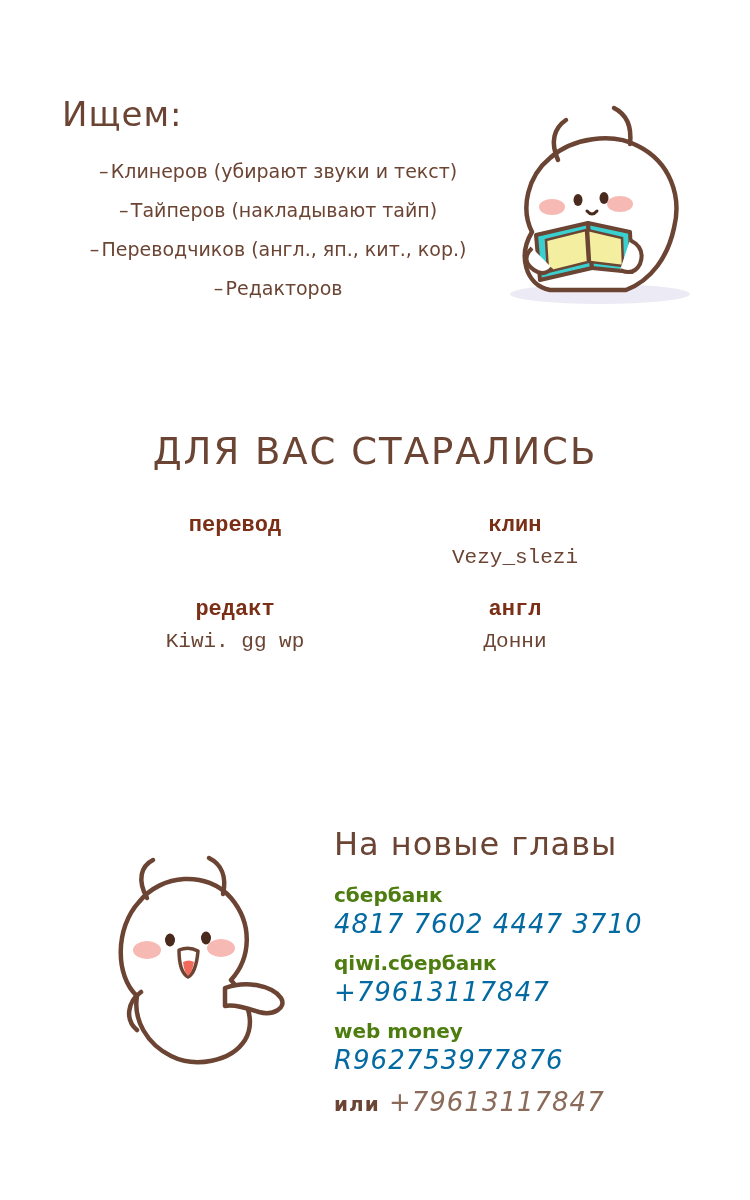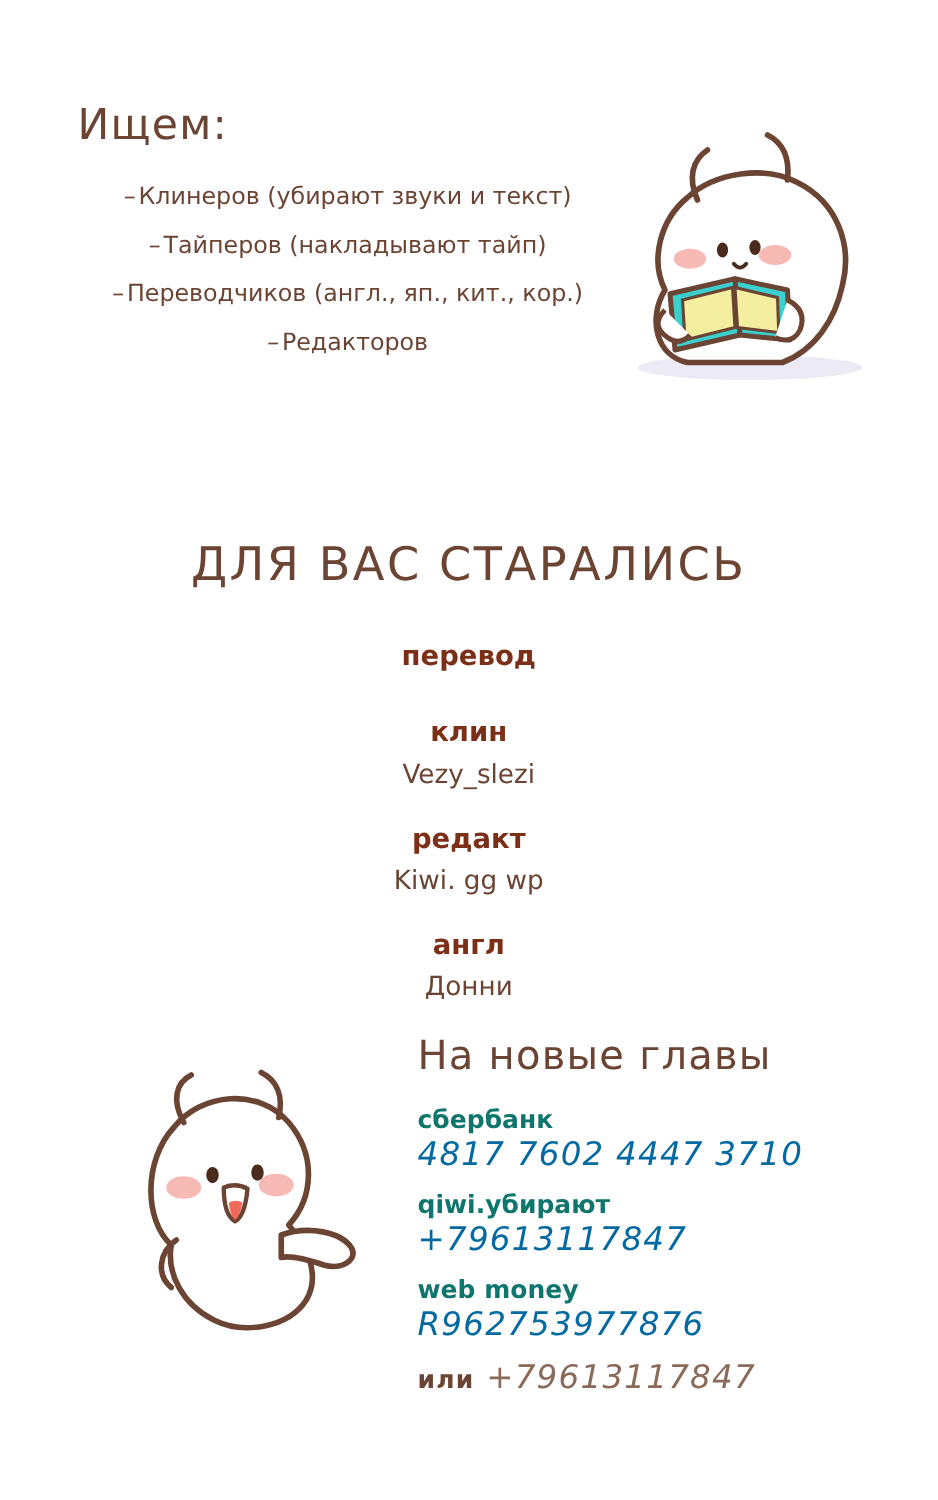--- a/index.html
+++ b/index.html
@@ -13,21 +13,21 @@
     position: relative;
     font-family: "DejaVu Sans", sans-serif;
     color: #5b3a2e;
     overflow: hidden;
   }
 
   
   .recruit {
     position: absolute;
     left: 62px;
-    top: 80px;
+    top: 94px;
     width: 430px;
   }
   .recruit-title {
     font-family: "DejaVu Sans", sans-serif;
     font-size: 34px;
     letter-spacing: 1px;
     color: #6b4433;
     margin-bottom: 26px;
   }
   .recruit-list {
@@ -66,24 +66,25 @@
     text-align: center;
   }
   .credits-title {
     font-size: 37px;
     letter-spacing: 2px;
     color: #6b4433;
     margin-bottom: 40px;
   }
   .credits-grid {
     display: grid;
-    grid-template-columns: 1fr;
+    grid-template-columns: 1fr 1fr;
     row-gap: 28px;
     width: 560px;
     margin: 0 auto;
+    font-family: Liberation Mono, monospace;
   }
   .credit-role {
     font-size: 22px;
     font-weight: bold;
     color: #7a2f16;
     margin-bottom: 8px;
   }
   .credit-name {
     font-size: 21px;
     color: #6b4433;
@@ -105,21 +106,21 @@
   }
   .donate-title {
     font-size: 32px;
     color: #6b4433;
     margin-bottom: 20px;
     letter-spacing: 1px;
   }
   .donate-label {
     font-size: 20px;
     font-weight: bold;
-    color: #0f766e;
+    color: #4d7c0f;
     margin-bottom: 2px;
   }
   .donate-value {
     font-size: 26px;
     font-style: italic;
     color: #0369a1;
     margin-bottom: 12px;
     letter-spacing: 1px;
   }
   .donate-alt {
@@ -224,21 +225,21 @@
 </svg>
 
 <div class="donate">
   <div class="donate-title">На новые главы</div>
 
   <div>
     <div class="donate-label">сбербанк</div>
     <div class="donate-value">4817 7602 4447 3710</div>
   </div>
   <div>
-    <div class="donate-label">qiwi.убирают</div>
+    <div class="donate-label">qiwi.сбербанк</div>
     <div class="donate-value">+79613117847</div>
   </div>
   <div>
     <div class="donate-label">web money</div>
     <div class="donate-value">R962753977876</div>
   </div>
   <div class="donate-alt">
     <b>или</b>
     <span>+79613117847</span>
   </div>

